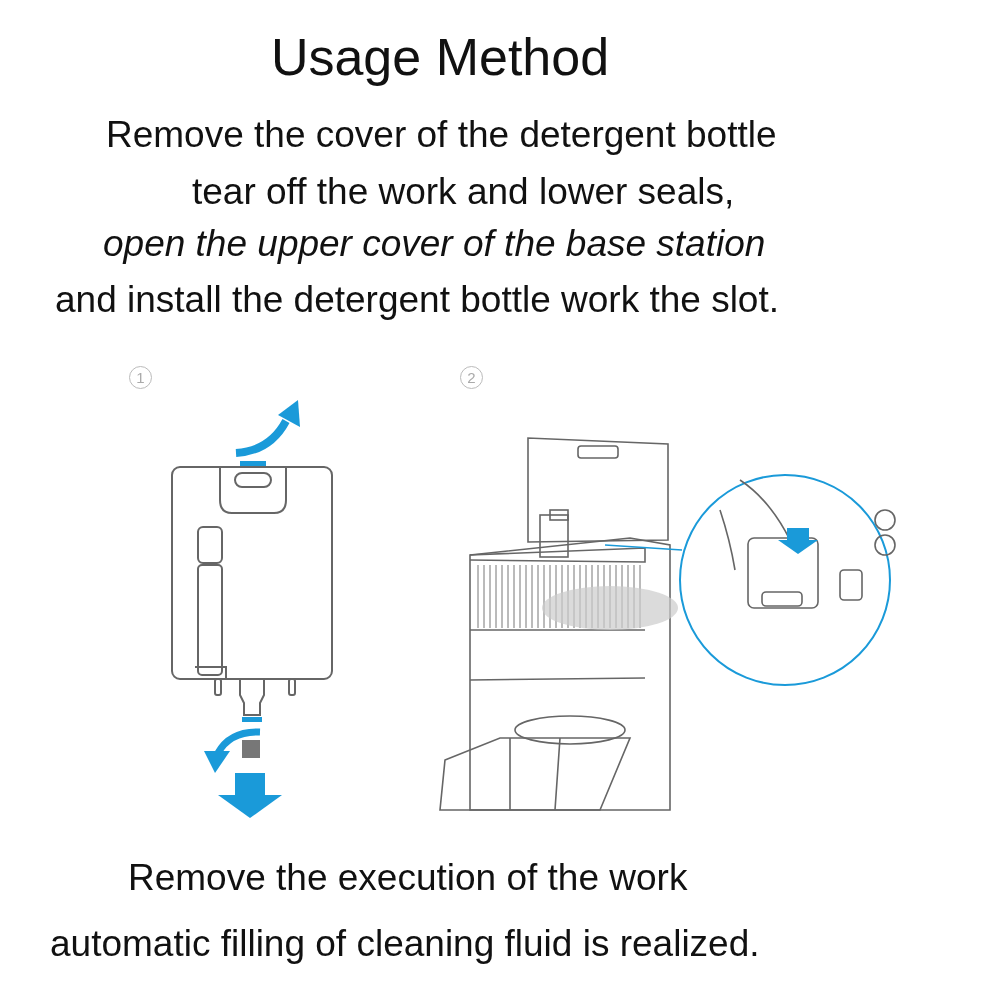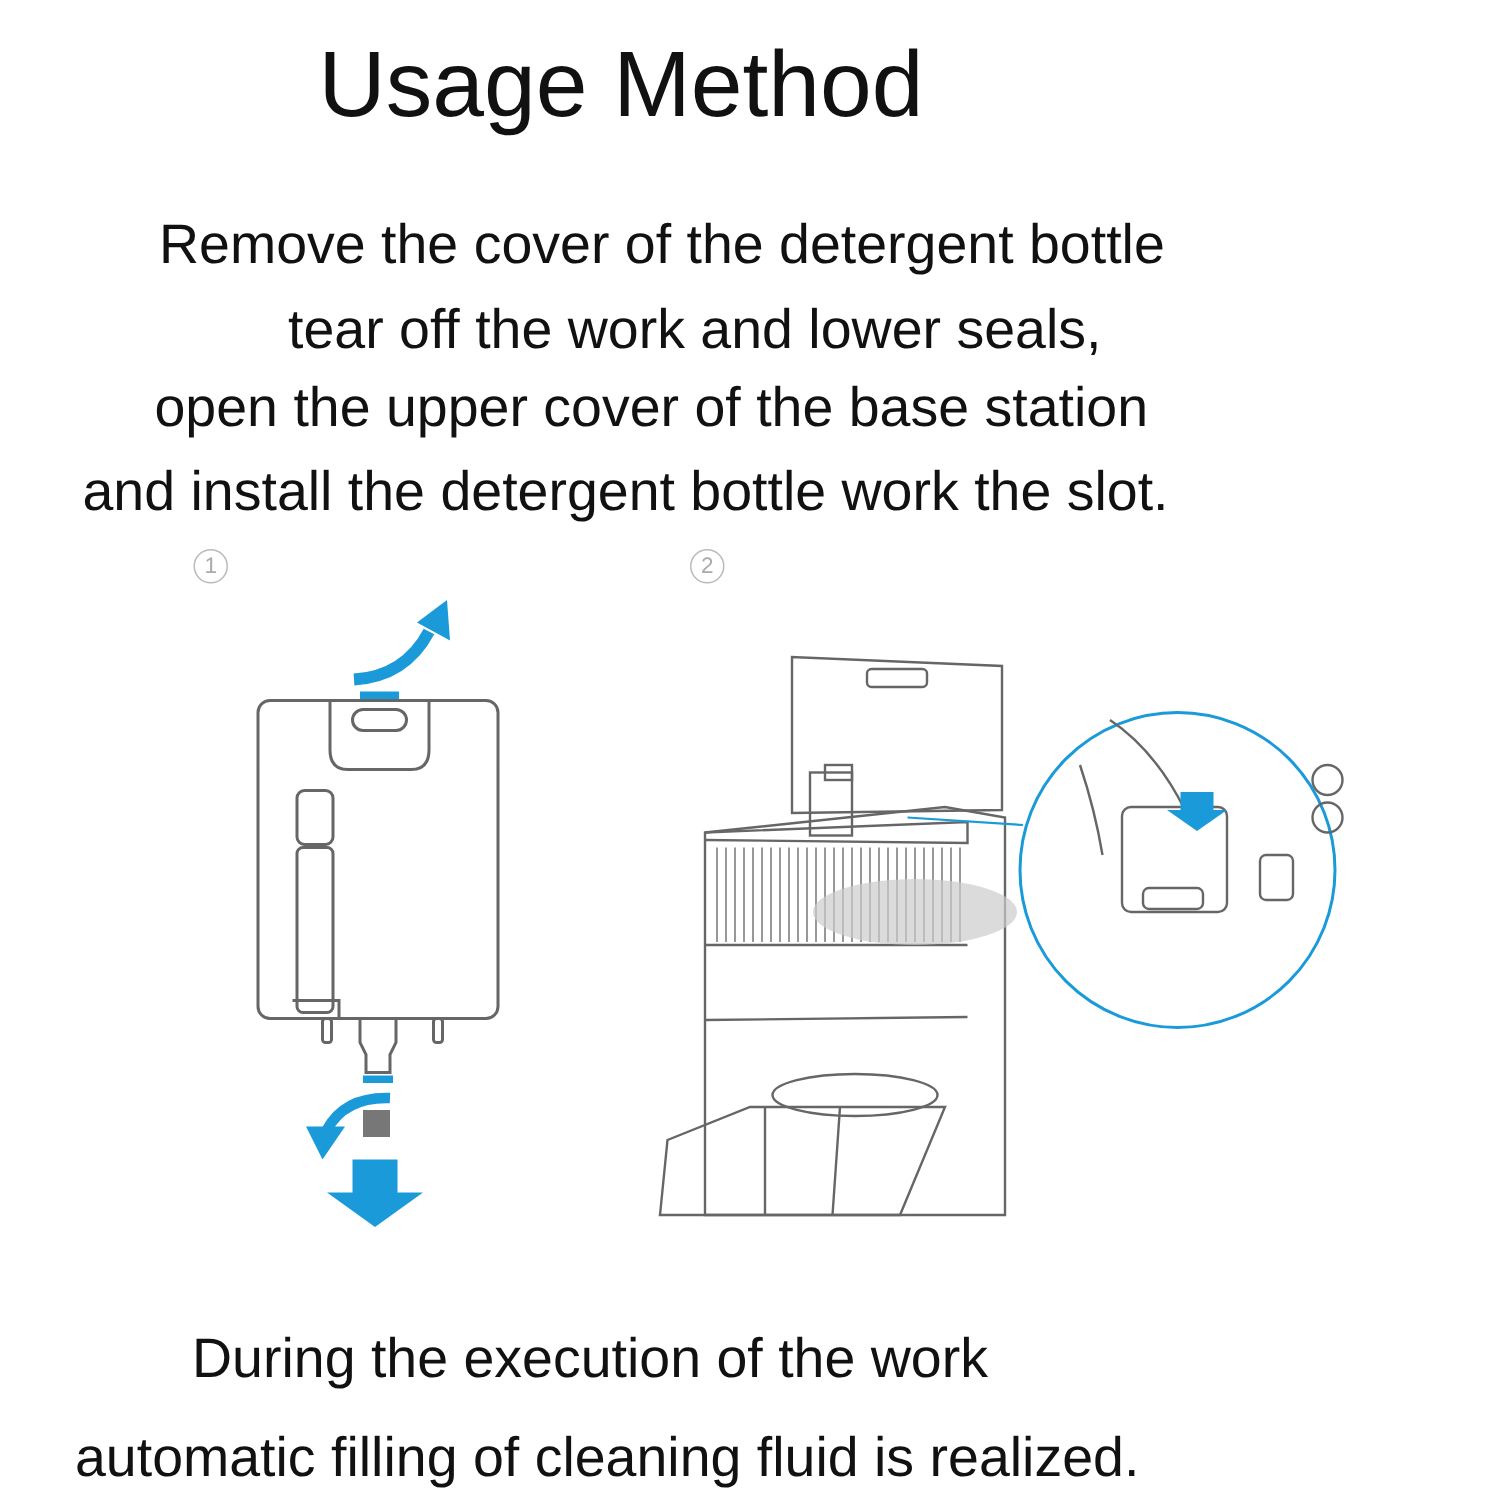--- a/index.html
+++ b/index.html
@@ -1,21 +1,21 @@
 <!DOCTYPE html>
 <html><head>
 <meta charset="utf-8">
 <style>
   html, body { margin:0; padding:0; background:#ffffff; }
   body { width:1000px; height:1000px; position:relative; overflow:hidden; font-family:"Liberation Sans", sans-serif; color:#111; }
-  .title { position:absolute; top:12px; left:0; width:828px; text-align:center; font-size:62px; line-height:90px; color:#111; }
-  .line { position:absolute; font-size:37px; line-height:44px; color:#111; white-space:nowrap;margin-top:28px; }
+  .title { position:absolute; top:12px; left:0; width:828px; text-align:center; font-size:52px; line-height:90px; color:#111;padding-left:26px; }
+  .line { position:absolute; font-size:37px; line-height:44px; color:#111; white-space:nowrap; }
   .l1 { top:113px; left:106px; }
   .l2 { top:170px; left:192px; }
-  .l3 { top:222px; left:103px; }
+  .l3 { top:222px; left:103px;font-style:italic; }
   .l4 { top:278px; left:55px; }
   .l5 { top:856px; left:128px; }
   .l6 { top:922px; left:50px; }
   .step { position:absolute; width:21px; height:21px; border:1.5px solid #bbb; border-radius:50%; font-size:15px; line-height:21px; text-align:center; color:#aaa; }
   .s1 { left:129px; top:366px; }
   .s2 { left:460px; top:366px; }
   svg { position:absolute; }
 </style>
 </head>
 <body>
@@ -84,14 +84,14 @@
   <g stroke="#777" stroke-width="1">
     <path d="M48 145 V208 M54 145 V208 M60 145 V208 M66 145 V208 M72 145 V208 M78 145 V208 M84 145 V208 M90 145 V208 M96 145 V208 M102 145 V208 M108 145 V208 M114 145 V208 M120 145 V208 M126 145 V208 M132 145 V208 M138 145 V208 M144 145 V208 M150 145 V208 M156 145 V208 M162 145 V208 M168 145 V208 M174 145 V208 M180 145 V208 M186 145 V208 M192 145 V208 M198 145 V208 M204 145 V208 M210 145 V208"></path>
   </g>
   <ellipse cx="180" cy="188" rx="68" ry="22" fill="#ccc" opacity="0.7"></ellipse>
   <g>
     <rect x="357" y="108" width="22" height="14" fill="#1a9ad9"></rect>
     <polygon points="348,120 388,120 368,134" fill="#1a9ad9"></polygon>
   </g>
 </svg>
 
-<div class="line l5">During the execution of the work</div>
+<div class="line l5">Remove the execution of the work</div>
 <div class="line l6">automatic filling of cleaning fluid is realized.</div>
 
 </body></html>

